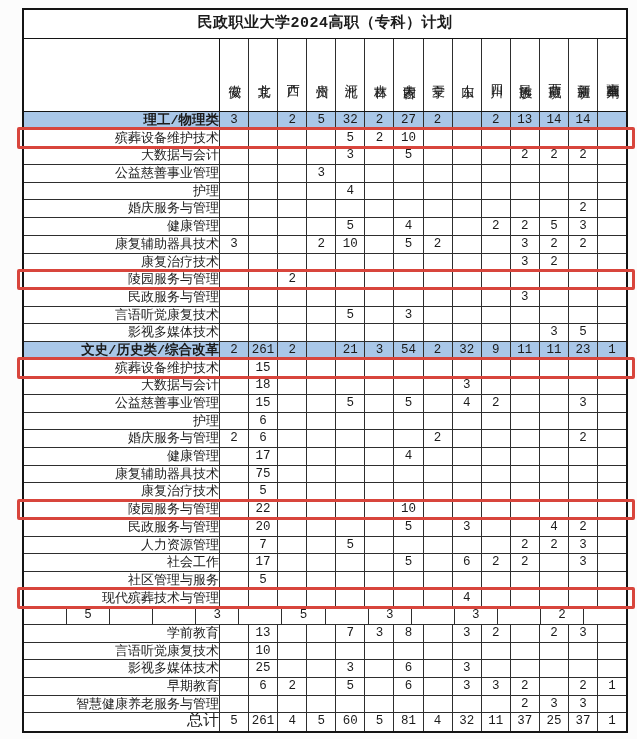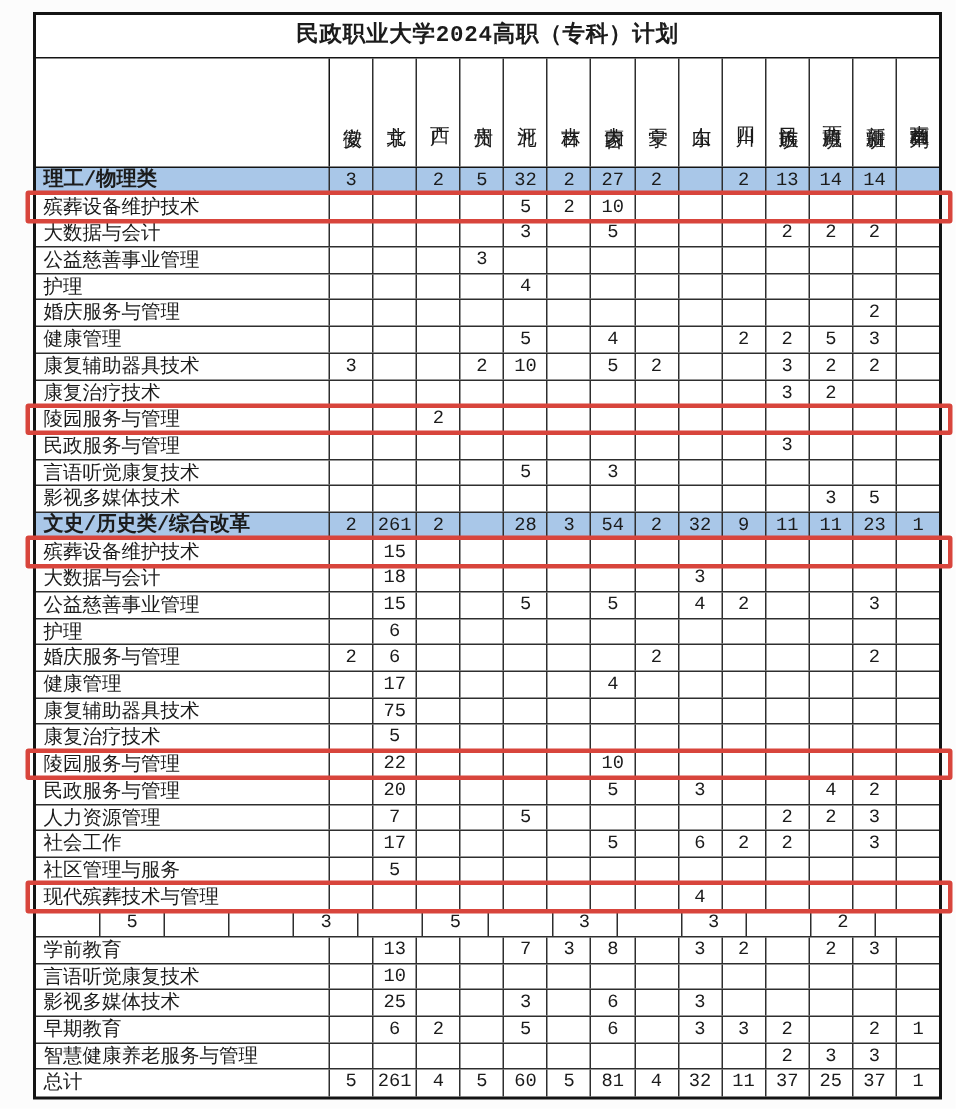--- a/index.html
+++ b/index.html
@@ -16,32 +16,32 @@
     height:28px;line-height:28px;text-align:center;font-weight:bold;font-size:15px;
     border-bottom:1px solid #141414;letter-spacing:.5px;
   }
   .header-row{
     display:flex;height:72px;border-bottom:1px solid #141414;
   }
   .row{display:flex;height:17.7px;border-bottom:1px solid #2e2e2e;position:relative;box-sizing:border-box;}
   .row:last-child{border-bottom:none;}
   .c{box-sizing:border-box;border-right:1px solid #2e2e2e;overflow:hidden;}
   .c:last-child{border-right:none;}
-  .name-cell{width:196px;flex:0 0 196px;padding-left:5px;font-size:13px;line-height:17.4px;white-space:nowrap;}
+  .name-cell{width:196px;flex:0 0 196px;padding-left:5px;font-size:13px;line-height:17.4px;white-space:nowrap;text-align:right;}
   .header-row .name-cell{border-right:1px solid #141414;}
   .col-cell{flex:1 1 0;text-align:center;}
   .num{font-size:12.5px;line-height:17.4px;}
   .vtext{
     display:flex;align-items:center;justify-content:center;
     writing-mode:vertical-rl;text-orientation:upright;
     font-size:13px;letter-spacing:1px;line-height:1;padding:2px 0;
   }
   .section{background:var(--section-bg,#a9c7e8);}
   .section .name-cell{font-weight:bold;font-size:13.5px;}
-  .total .name-cell{font-size:13px;}
+  .total .name-cell{font-size:16px;}
   .hl::after{
     content:"";position:absolute;left:-7px;right:-9px;top:-2.5px;bottom:-2.5px;
     border:3px solid var(--hl-border,#d8453c);border-radius:2px;z-index:4;pointer-events:none;
   }
 </style>
 </head>
 <body style="--section-bg: #a9c7e8; --hl-border: #d8453c;">
 
 <div class="table-wrap">
   <div class="title-row">民政职业大学2024高职（专科）计划</div>
@@ -283,21 +283,21 @@
         <div class="c col-cell num">3</div>
         <div class="c col-cell num">5</div>
         <div class="c col-cell num"></div>
       </div>
       <div class="row section">
         <div class="c name-cell">文史/历史类/综合改革</div>
         <div class="c col-cell num">2</div>
         <div class="c col-cell num">261</div>
         <div class="c col-cell num">2</div>
         <div class="c col-cell num"></div>
-        <div class="c col-cell num">28</div>
+        <div class="c col-cell num">21</div>
         <div class="c col-cell num">3</div>
         <div class="c col-cell num">54</div>
         <div class="c col-cell num">2</div>
         <div class="c col-cell num">32</div>
         <div class="c col-cell num">9</div>
         <div class="c col-cell num">11</div>
         <div class="c col-cell num">11</div>
         <div class="c col-cell num">23</div>
         <div class="c col-cell num">1</div>
       </div>

